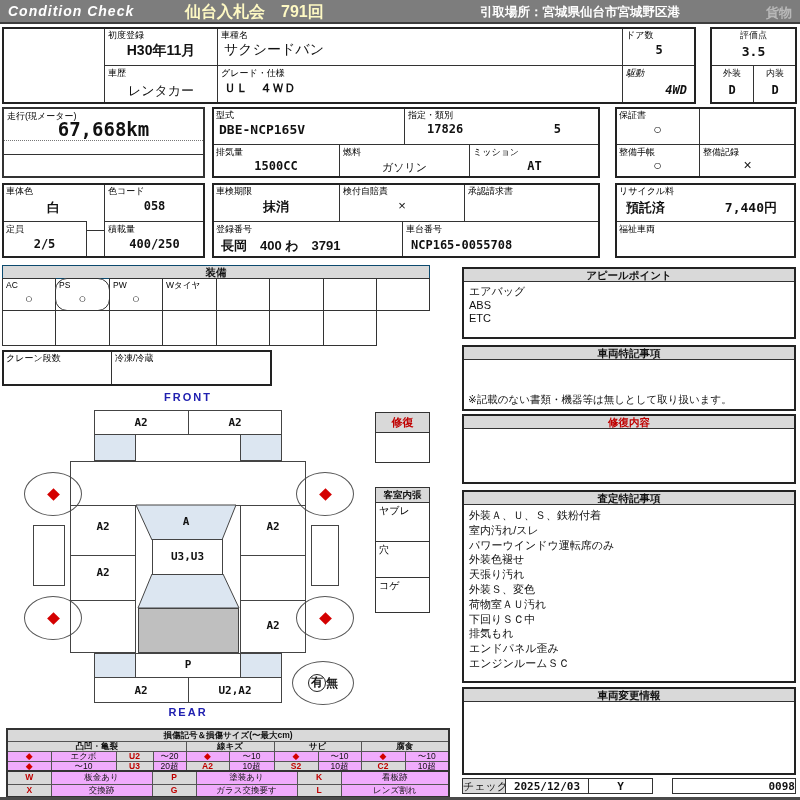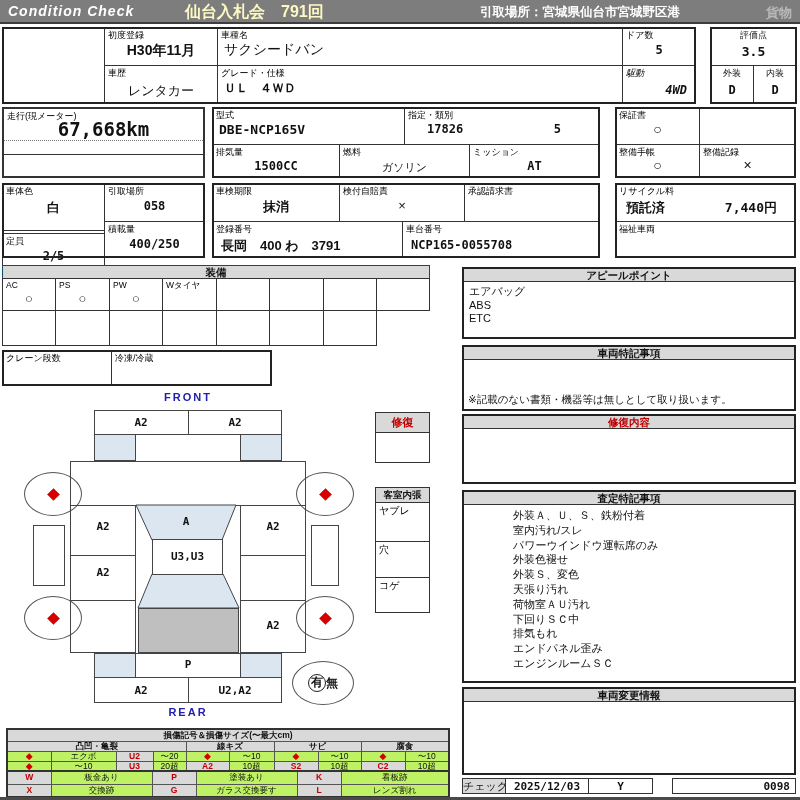--- a/index.html
+++ b/index.html
@@ -20,21 +20,21 @@
        text-align:center;font-weight:bold;font-size:10.5px;line-height:12px;}
   .panel .pbody{position:relative;font-size:11px;padding:3px 5px;line-height:15.5px;}
   .red{color:#c00000;}
   .blue-lab{position:absolute;color:#2020b0;font-weight:bold;font-size:11px;letter-spacing:2px;text-align:center;}
   .shade{background:#dce6f1;}
   .wheel{position:absolute;width:56px;height:42px;border:1px solid #555;border-radius:50%;background:#fff;
          display:flex;align-items:center;justify-content:center;}
   .diam{width:9px;height:9px;background:#d40000;transform:rotate(45deg);}
   .dlabel{position:absolute;text-align:center;font-weight:bold;font-size:11px;
           font-family:"DejaVu Sans Mono","Liberation Mono",monospace;white-space:nowrap;}
-  table.leg{position:absolute;border-collapse:collapse;table-layout:fixed;background:#bef264;border:2px solid #333;}
+  table.leg{position:absolute;border-collapse:collapse;table-layout:fixed;background:#f0abfc;border:2px solid #333;}
   table.leg td{border:1px solid #555;font-size:8.5px;line-height:9px;padding:0;text-align:center;
                overflow:hidden;white-space:nowrap;}
   table.leg td.g{background:#d9d9d9;font-weight:bold;}
   table.leg td.code{background:#d9d9d9;color:#c00000;font-weight:bold;}
   table.leg td.dia{color:#d40000;font-size:9px;}
   table.leg tr.dot td{border-bottom:1px dotted #999;}
   .chk{position:absolute;box-sizing:border-box;border:1px solid #333;font-size:11px;font-weight:bold;
        text-align:center;line-height:15px;background:#fff;white-space:nowrap;}
 </style>
 </head>
@@ -132,24 +132,24 @@
     <span class="lbl">整備記録</span>
     <span class="vc" style="top:12px;font-size:14px;font-weight:normal;">×</span>
   </div>
   <div class="outline" style="left:615px;top:107px;width:181px;height:71px;"></div>
 
   <div class="box" style="left:2px;top:183px;width:103px;height:48px;">
     <span class="lbl">車体色</span>
     <span class="vc" style="top:15px;font-size:13px;">白</span>
   </div>
   <div class="box" style="left:104px;top:183px;width:101px;height:39px;">
-    <span class="lbl">引取場所</span>
+    <span class="lbl">色コード</span>
     <span class="vc mono" style="top:15px;font-size:12px;">058</span>
   </div>
-  <div class="box" style="left:2px;top:233px;width:103px;height:37px;">
+  <div class="box" style="left:2px;top:221px;width:85px;height:37px;">
     <span class="lbl">定員</span>
     <span class="vc mono" style="top:15px;font-size:12px;">2/5</span>
   </div>
   <div class="box" style="left:104px;top:221px;width:101px;height:37px;">
     <span class="lbl">積載量</span>
     <span class="vc mono" style="top:15px;font-size:12px;">400/250</span>
   </div>
   <div class="outline" style="left:2px;top:183px;width:203px;height:75px;"></div>
 
   <div class="box" style="left:212px;top:183px;width:128px;height:39px;">
@@ -181,21 +181,21 @@
   <div class="box" style="left:615px;top:221px;width:181px;height:37px;">
     <span class="lbl">福祉車両</span>
   </div>
   <div class="outline" style="left:615px;top:183px;width:181px;height:75px;"></div>
 
   <div class="hdr" style="left:2px;top:265px;width:428px;height:14px;">装備</div>
   <div class="box" style="left:2px;top:278px;width:54px;height:33px;">
     <span class="lbl" style="font-size:8.5px;">AC</span>
     <span class="vc" style="top:12px;font-size:13px;font-weight:normal;">○</span>
   </div>
-  <div class="box" style="left:55px;top:278px;width:55px;height:33px;">
+  <div class="box" style="left:55px;top:278px;width:55px;height:33px;border-radius:12px;">
     <span class="lbl" style="font-size:8.5px;">PS</span>
     <span class="vc" style="top:12px;font-size:13px;font-weight:normal;">○</span>
   </div>
   <div class="box" style="left:109px;top:278px;width:54px;height:33px;">
     <span class="lbl" style="font-size:8.5px;">PW</span>
     <span class="vc" style="top:12px;font-size:13px;font-weight:normal;">○</span>
   </div>
   <div class="box" style="left:162px;top:278px;width:55px;height:33px;">
     <span class="lbl" style="font-size:8.5px;">Wタイヤ</span>
     <span class="vc" style="top:12px;font-size:13px;font-weight:normal;"></span>
@@ -323,43 +323,43 @@
     <div class="phead">車両特記事項</div>
     <div class="abs" style="left:4px;bottom:2px;font-size:10.5px;white-space:nowrap;">※記載のない書類・機器等は無しとして取り扱います。</div>
   </div>
 
   <div class="panel" style="left:462px;top:414px;width:334px;height:70px;">
     <div class="phead red">修復内容</div>
   </div>
 
   <div class="panel" style="left:462px;top:490px;width:334px;height:193px;">
     <div class="phead">査定特記事項</div>
-    <div class="pbody" style="line-height:14.8px;margin-left:44px;">
+    <div class="pbody" style="line-height:14.8px;">
       <div>外装Ａ、Ｕ、Ｓ、鉄粉付着</div>
       <div>室内汚れ/スレ</div>
       <div>パワーウインドウ運転席のみ</div>
       <div>外装色褪せ</div>
+      <div>天張り汚れ</div>
       <div>外装Ｓ、変色</div>
-      <div>天張り汚れ</div>
       <div>荷物室ＡＵ汚れ</div>
       <div>下回りＳＣ中</div>
       <div>排気もれ</div>
       <div>エンドパネル歪み</div>
       <div>エンジンルームＳＣ</div>
     </div>
   </div>
 
   <div class="panel" style="left:462px;top:687px;width:334px;height:88px;">
     <div class="phead">車両変更情報</div>
   </div>
 
   <div class="chk" style="left:462px;top:778px;width:44px;height:16px;background:#d9d9d9;font-weight:normal;">チェック</div>
   <div class="chk mono" style="left:505px;top:778px;width:84px;height:16px;">2025/12/03</div>
   <div class="chk mono" style="left:588px;top:778px;width:65px;height:16px;">Y</div>
-  <div class="chk mono" style="left:672px;top:778px;width:124px;height:16px;text-align:right;padding-right:5px;">0098</div>
+  <div class="chk mono" style="left:672px;top:778px;width:124px;height:16px;text-align:right;">0098</div>
 
   <table class="leg" style="left:6px;top:728px;width:442px;">
     <colgroup>
       <col style="width:44px">
         <col style="width:65px">
         <col style="width:37px">
         <col style="width:33px">
       <col style="width:43px">
         <col style="width:45px">
         <col style="width:44px">

